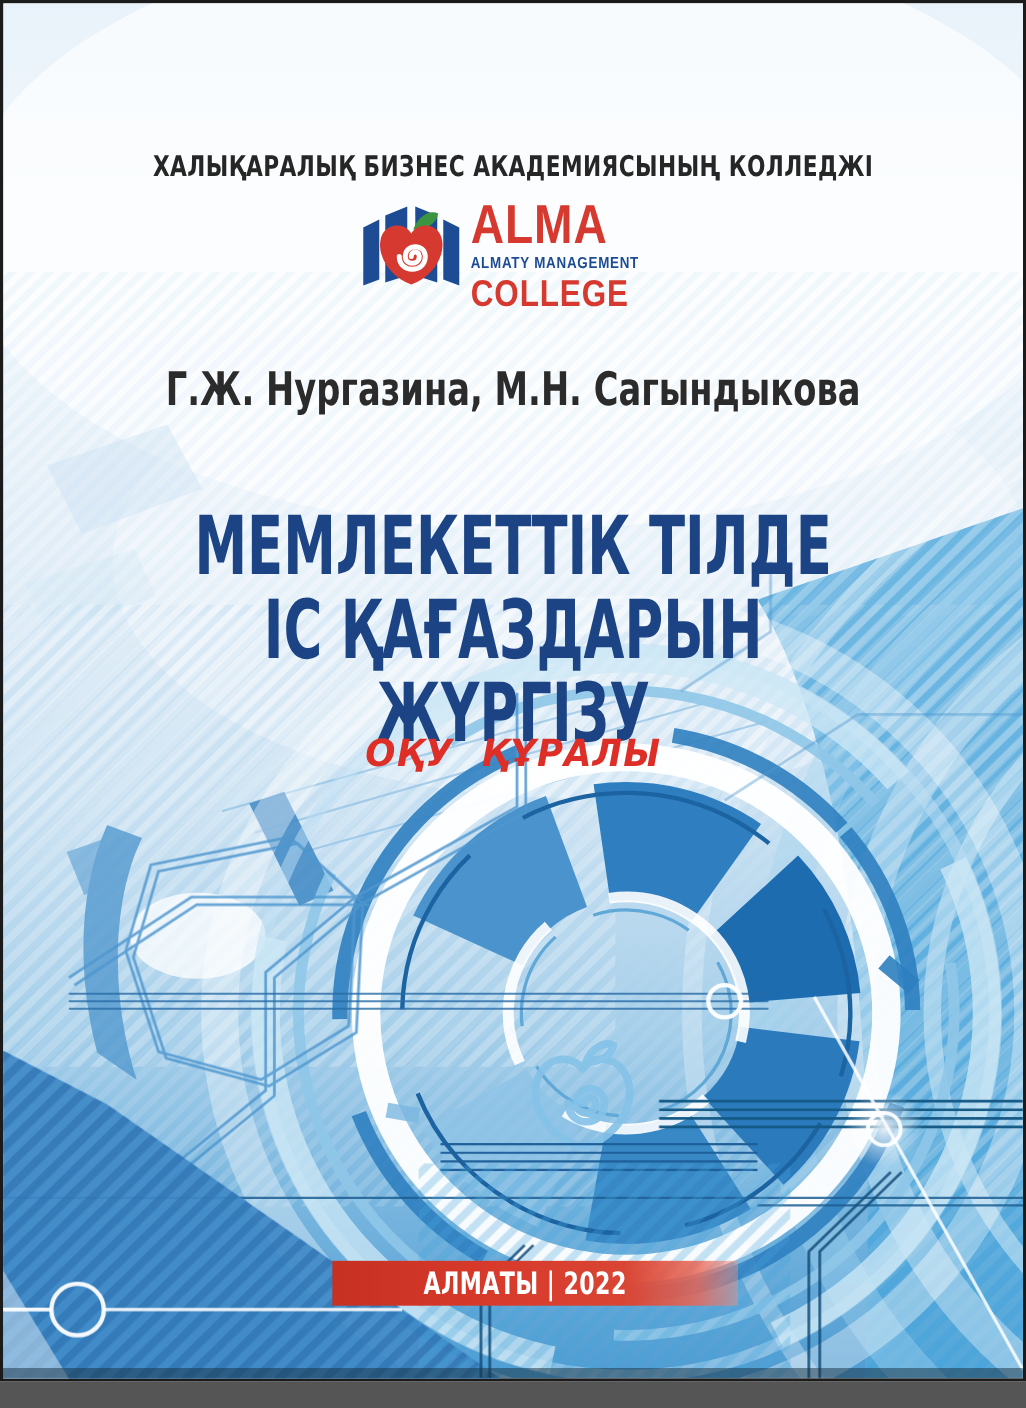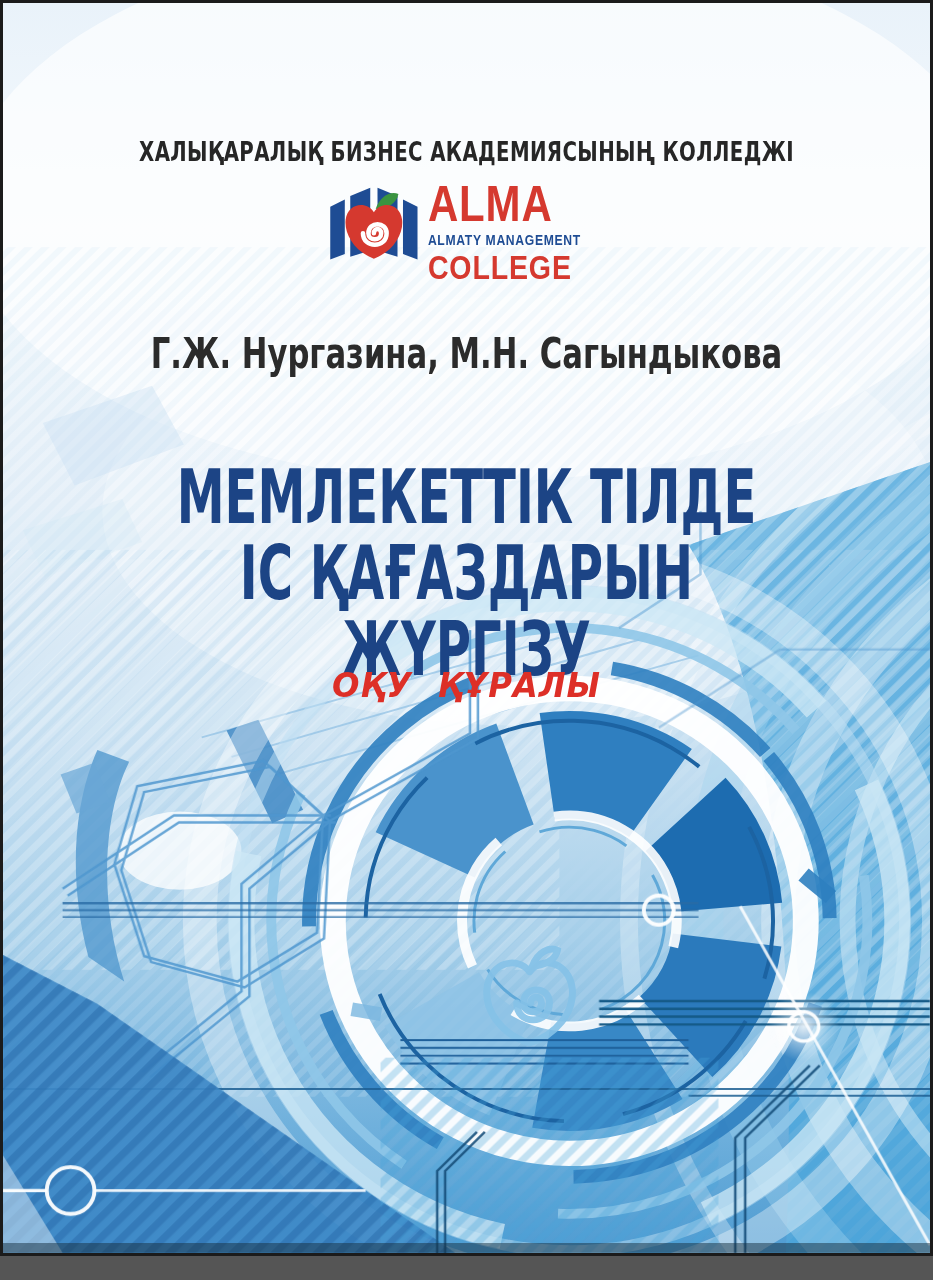--- a/index.html
+++ b/index.html
@@ -239,14 +239,17 @@
   <div class="txt authors">Г.Ж. Нургазина, М.Н. Сагындыкова</div>
 
   <div class="txt title">
     <div class="title-line">МЕМЛЕКЕТТІК ТІЛДЕ</div>
     <div class="title-line">ІС ҚАҒАЗДАРЫН</div>
     <div class="title-line">ЖҮРГІЗУ</div>
   </div>
 
   <div class="txt subtitle">ОҚУ ҚҰРАЛЫ</div>
 
+  <div class="banner">
+    <span class="banner-text">АЛМАТЫ | 2022</span>
+  </div>
 
 </div>
 
 </body></html>

